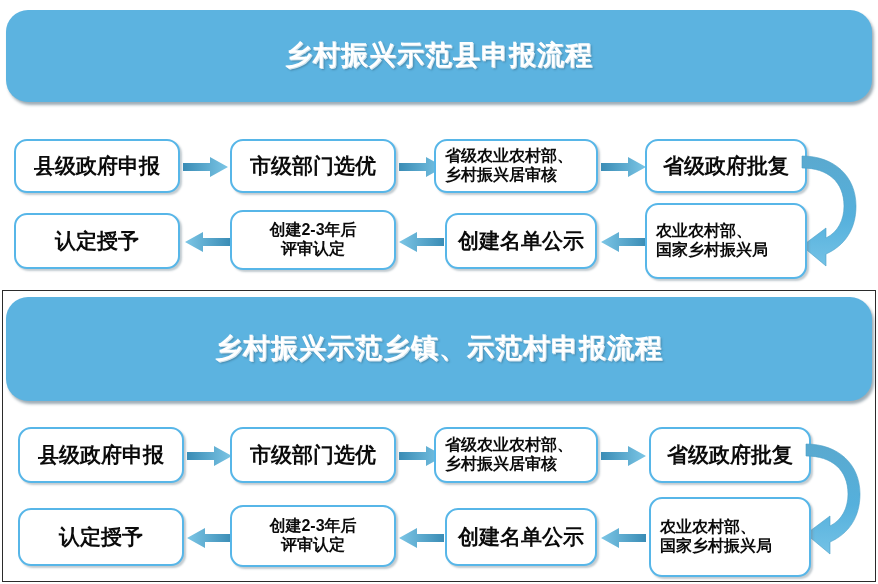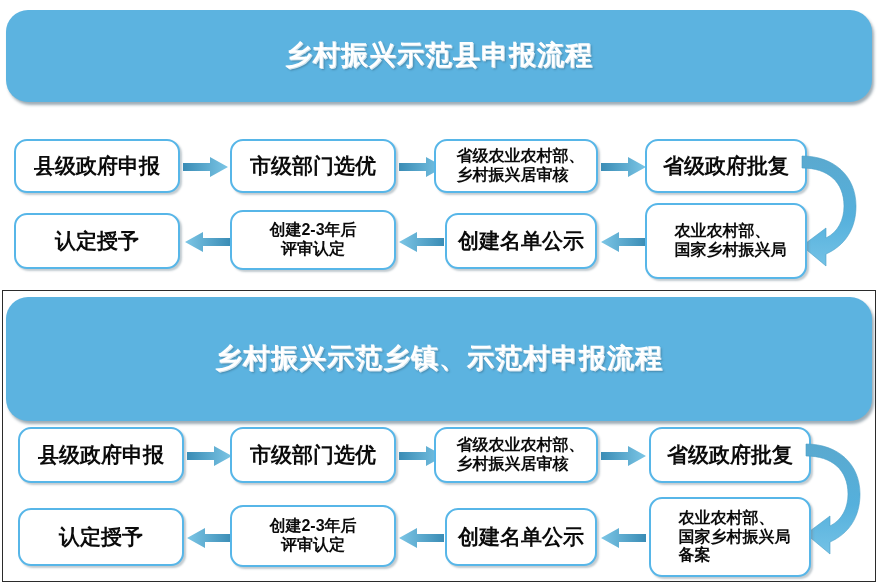--- a/index.html
+++ b/index.html
@@ -47,21 +47,21 @@
     border:2px solid #57b6e8;
     border-radius:13px;
     background:#ffffff;
     box-shadow:2px 2px 2px rgba(120,140,150,.45);
     display:flex;align-items:center;
     color:#0b0b0b;
     font-weight:bold;
     line-height:1.18;
   }
   .node.center{justify-content:center;text-align:center;}
-  .node.left{justify-content:center;text-align:left;padding-left:9px;}
+  .node.left{justify-content:flex-start;text-align:left;padding-left:9px;}
   .node .txt{display:block;}
   .t-1line{font-size:21px;}
   .t-2line{font-size:16px;}
   .t-3line{font-size:16px;}
 
   
   .arrow{position:absolute;height:18px;}
   .arrow svg{display:block;}
 
   
@@ -182,21 +182,21 @@
     <div class="node left t-3line" style="left:645px;top:203px;width:162px;height:76px;">
       <span>
         <span class="txt">农业农村部、</span>
         <span class="txt">国家乡村振兴局</span>
       </span>
     </div>
   </div>
 
   <div class="page-frame" style="left:2px;top:290px;width:874px;height:292px;"></div>
 
-  <div class="banner" style="top:297px;height:124px;text-align:right;">
+  <div class="banner" style="top:297px;height:104px;text-align:right;">
     <div class="banner-title">乡村振兴示范乡镇、示范村申报流程</div>
   </div>
 
   <div class="flow" style="height:0;">
 
     <div class="node center t-1line" style="left:18px;top:427px;width:166px;height:56px;">
       <span class="txt">县级政府申报</span>
     </div>
 
     <div class="arrow" style="left:187px;top:446px;width:45px;">
@@ -273,18 +273,17 @@
     <div class="arrow" style="left:601px;top:528px;width:45px;">
       <svg width="45" height="20" viewBox="0 0 45 20">
         <path d="M45,6 L18,6 L18,0 L0,10 L18,20 L18,14 L45,14 Z" fill="url(#gl1)"></path>
       </svg>
     </div>
 
     <div class="node left t-3line" style="left:649px;top:497px;width:162px;height:80px;">
       <span>
         <span class="txt">农业农村部、</span>
         <span class="txt">国家乡村振兴局</span>
-        <span class="txt">备案</span>
       </span>
     </div>
   </div>
 
 </div>
 
 </body></html>

